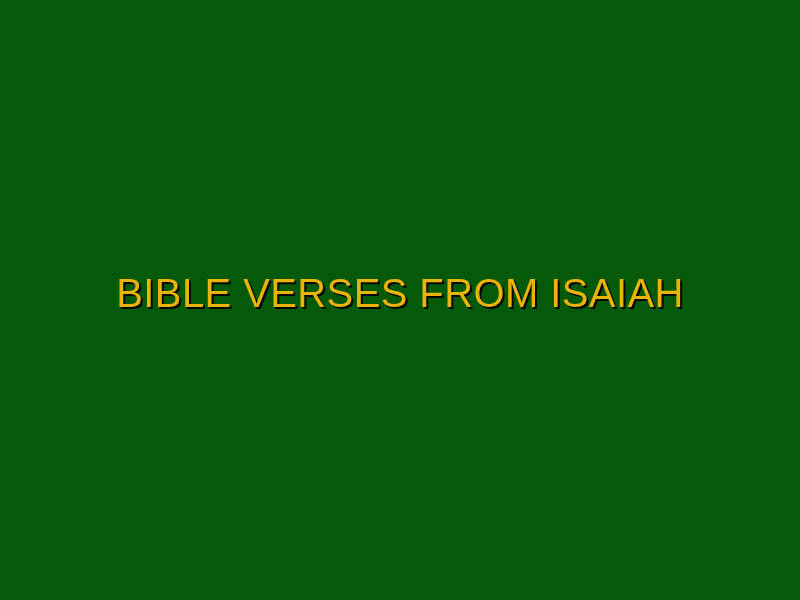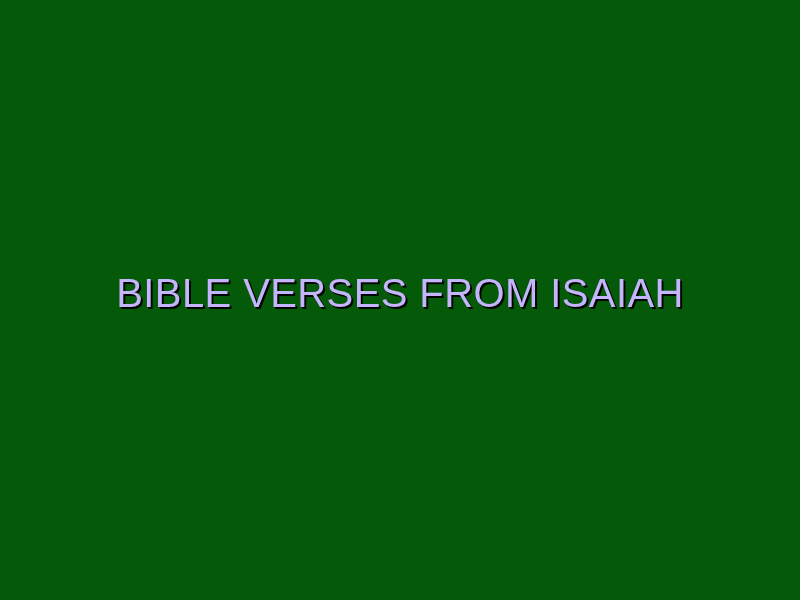--- a/index.html
+++ b/index.html
@@ -42,15 +42,15 @@
     white-space: nowrap;
     text-shadow: 2px 2px 0 rgba(0, 0, 0, 0.92),
                  1px 1px 0 rgba(0, 0, 0, 0.55);
   }
 </style>
 </head>
 <body>
 
 <div id="banner" style="background: rgb(5, 90, 10);">
   <div id="title-block">
-    <h1 id="banner-title" style="color: #c4b5fd;">BIBLE VERSES FROM ISAIAH</h1>
+    <h1 id="banner-title" style="color: #eab308;">BIBLE VERSES FROM ISAIAH</h1>
   </div>
 </div>
 
 </body></html>

